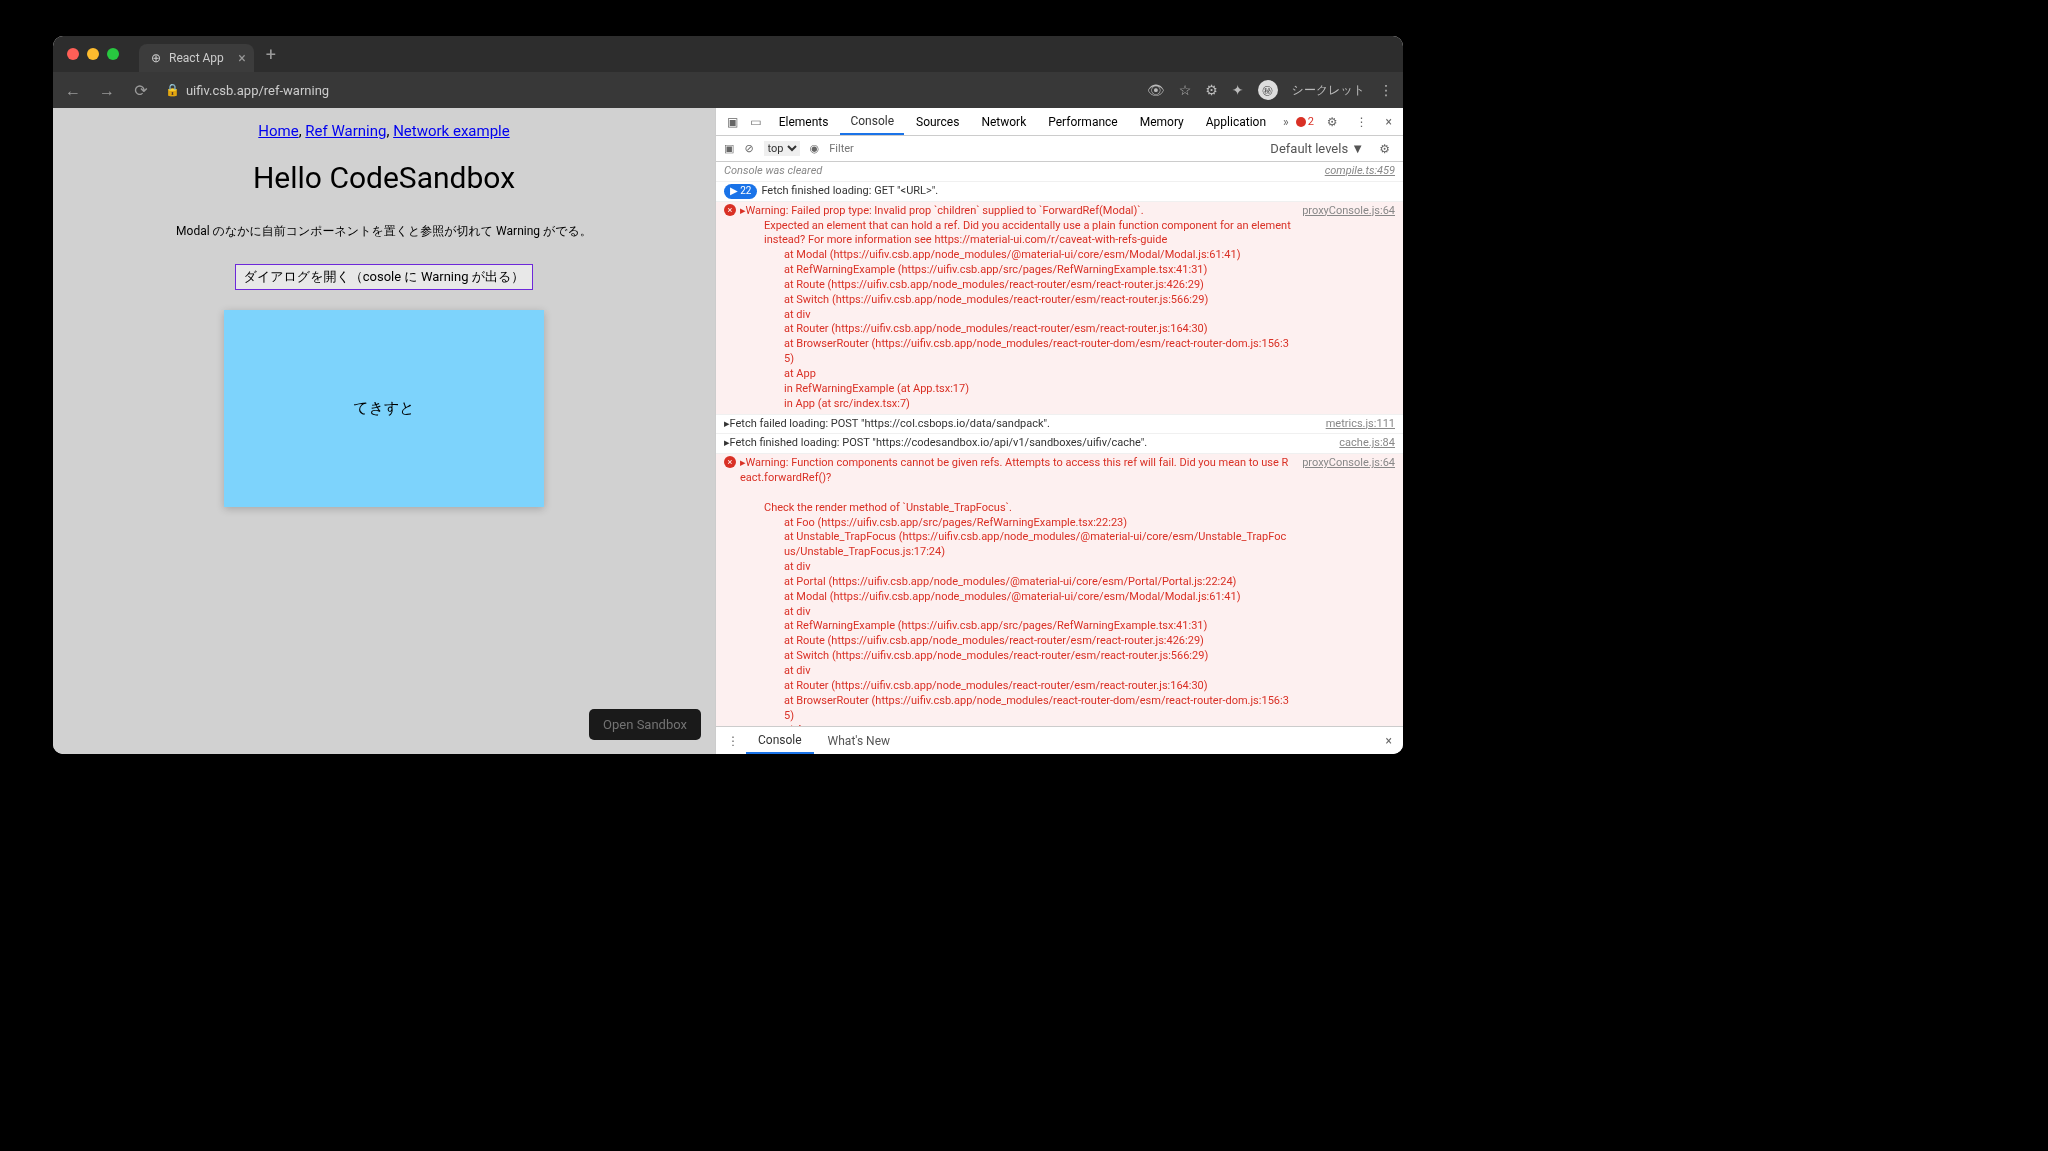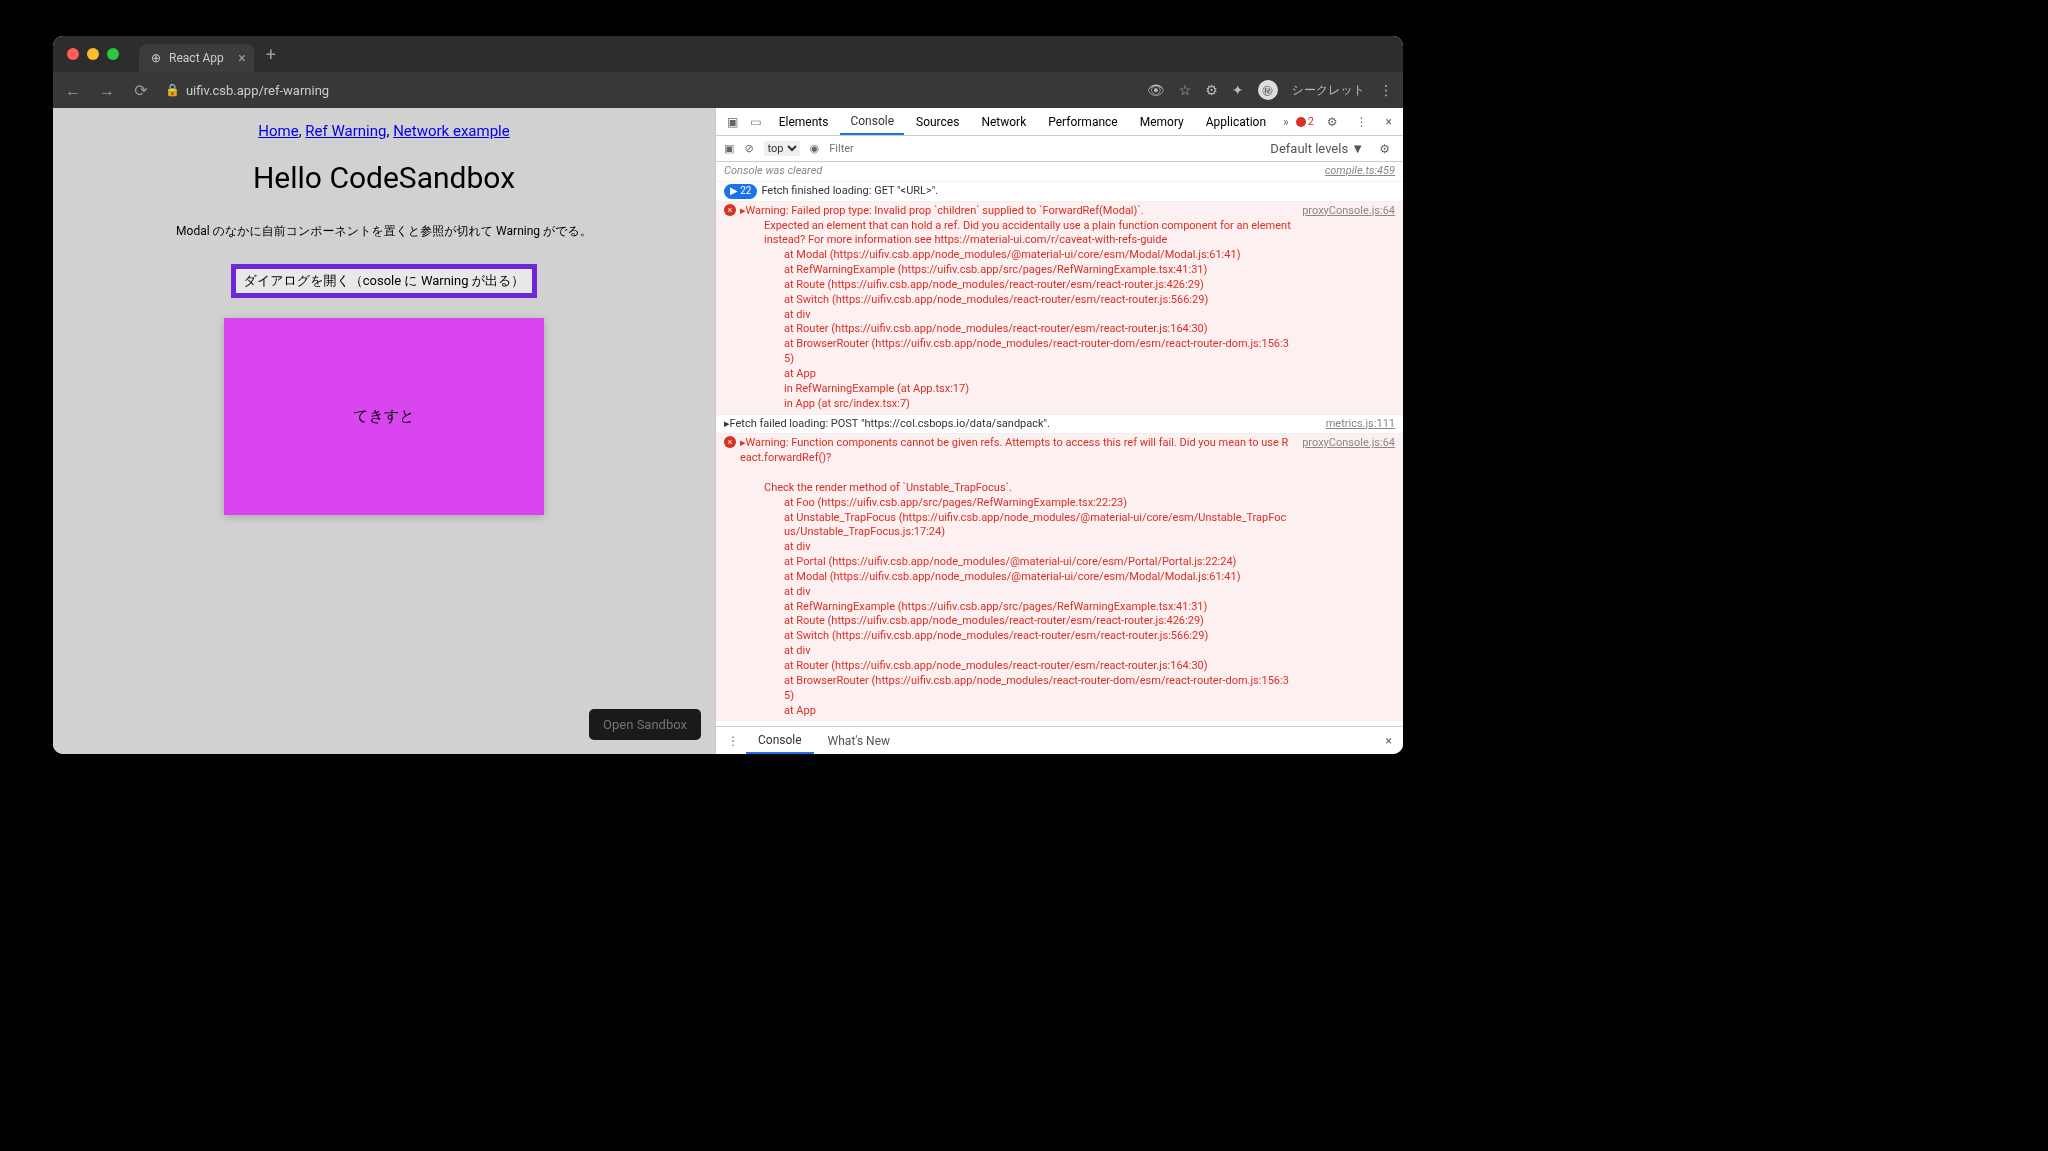--- a/index.html
+++ b/index.html
@@ -17,22 +17,22 @@
 .urlbox { flex:1; display:flex; align-items:center; color:#ccc; font-size:13px; gap:6px; }
 .lock{font-size:12px;color:#9a9a9a}
 .rt-icons { display:flex; gap:14px; align-items:center; color:#bbb; font-size:14px; }
 .avatar{width:20px;height:20px;border-radius:50%;background:#ddd;display:flex;align-items:center;justify-content:center;font-size:11px;color:#333}
 .content { display:flex; height:calc(100% - 72px); }
 .page { width:672px; background:#d1d1d1; position:relative; padding-top:10px; text-align:center; color:#000; }
 .links { margin-top:4px; font-size:15px; }
 .links a { color:#0000ee; text-decoration:underline; }
 .h1 { font-size:30px; font-weight:400; margin-top:20px; }
 .desc { font-size:12px; margin-top:28px; }
-.btn { display:inline-block; margin-top:24px; border:5px solid #6d28d9; padding:3px 8px; font-size:13px; background:#e8e8e8; }
-.modal { width:320px; height:197px; background:#d946ef; margin:20px auto 0; display:flex; align-items:center; justify-content:center; font-size:15px; box-shadow:0 2px 8px rgba(0,0,0,.2); }
+.btn { display:inline-block; margin-top:24px; border:1px solid #6d28d9; padding:3px 8px; font-size:13px; background:#e8e8e8; }
+.modal { width:320px; height:197px; background:#7dd3fc; margin:20px auto 0; display:flex; align-items:center; justify-content:center; font-size:15px; box-shadow:0 2px 8px rgba(0,0,0,.2); }
 .open-sandbox { position:absolute; bottom:14px; right:14px; background:#1a1a1a; color:#737373; font-size:13px; padding:8px 14px; border-radius:5px; }
 .devtools { flex:1; background:#fff; display:flex; flex-direction:column; font-size:11px; border-left:1px solid #ccc; }
 .dt-tabs { height:28px; border-bottom:1px solid #ccc; display:flex; align-items:center; padding:0 6px; gap:2px; }
 .dt-ico { font-size:12px; color:#666; padding:0 5px; }
 .dt-tab { padding:0 10px; height:100%; display:flex; align-items:center; color:#000000; font-size:12px; cursor:pointer; }
 .dt-tab.active { border-bottom:2px solid #1a73e8; color:#333; }
 .dt-right { margin-left:auto; display:flex; align-items:center; gap:8px; }
 .err-count { color:#d93025; font-size:11px; display:flex; align-items:center; gap:2px; }
 .err-count::before{content:"";width:10px;height:10px;border-radius:50%;background:#d93025;display:inline-block}
 .dt-toolbar { height:26px; border-bottom:1px solid #ccc; display:flex; align-items:center; padding:0 8px; gap:10px; color:#666; }
@@ -155,20 +155,24 @@
         <div class="row err">
           <span class="erricon">×</span>
           <span class="body" id="w1">▸Warning: Failed prop type: Invalid prop `children` supplied to `ForwardRef(Modal)`.<br><span class="ind1">Expected an element that can hold a ref. Did you accidentally use a plain function component for an element instead? For more information see <span class="lnk">https://material-ui.com/r/caveat-with-refs-guide</span></span><span class="ind2">at Modal (<span class="lnk">https://uifiv.csb.app/node_modules/@material-ui/core/esm/Modal/Modal.js:61:41</span>)</span><span class="ind2">at RefWarningExample (<span class="lnk">https://uifiv.csb.app/src/pages/RefWarningExample.tsx:41:31</span>)</span><span class="ind2">at Route (<span class="lnk">https://uifiv.csb.app/node_modules/react-router/esm/react-router.js:426:29</span>)</span><span class="ind2">at Switch (<span class="lnk">https://uifiv.csb.app/node_modules/react-router/esm/react-router.js:566:29</span>)</span><span class="ind2">at div</span><span class="ind2">at Router (<span class="lnk">https://uifiv.csb.app/node_modules/react-router/esm/react-router.js:164:30</span>)</span><span class="ind2">at BrowserRouter (<span class="lnk">https://uifiv.csb.app/node_modules/react-router-dom/esm/react-router-dom.js:156:35</span>)</span><span class="ind2">at App</span><span class="ind2">in RefWarningExample (at App.tsx:17)</span><span class="ind2">in App (at src/index.tsx:7)</span></span>
           <span class="src">proxyConsole.js:64</span>
         </div>
 
         <div class="row net">
             <span class="body">▸Fetch failed loading: POST "https://col.csbops.io/data/sandpack".</span>
             <span class="src">metrics.js:111</span>
           </div>
+        <div class="row net">
+            <span class="body">▸Fetch finished loading: POST "https://codesandbox.io/api/v1/sandboxes/uifiv/cache".</span>
+            <span class="src">cache.js:84</span>
+          </div>
 
         <div class="row err">
           <span class="erricon">×</span>
           <span class="body" id="w2">▸Warning: Function components cannot be given refs. Attempts to access this ref will fail. Did you mean to use React.forwardRef()?<br><br><span class="ind1">Check the render method of `Unstable_TrapFocus`.</span><span class="ind2">at Foo (<span class="lnk">https://uifiv.csb.app/src/pages/RefWarningExample.tsx:22:23</span>)</span><span class="ind2">at Unstable_TrapFocus (<span class="lnk">https://uifiv.csb.app/node_modules/@material-ui/core/esm/Unstable_TrapFocus/Unstable_TrapFocus.js:17:24</span>)</span><span class="ind2">at div</span><span class="ind2">at Portal (<span class="lnk">https://uifiv.csb.app/node_modules/@material-ui/core/esm/Portal/Portal.js:22:24</span>)</span><span class="ind2">at Modal (<span class="lnk">https://uifiv.csb.app/node_modules/@material-ui/core/esm/Modal/Modal.js:61:41</span>)</span><span class="ind2">at div</span><span class="ind2">at RefWarningExample (<span class="lnk">https://uifiv.csb.app/src/pages/RefWarningExample.tsx:41:31</span>)</span><span class="ind2">at Route (<span class="lnk">https://uifiv.csb.app/node_modules/react-router/esm/react-router.js:426:29</span>)</span><span class="ind2">at Switch (<span class="lnk">https://uifiv.csb.app/node_modules/react-router/esm/react-router.js:566:29</span>)</span><span class="ind2">at div</span><span class="ind2">at Router (<span class="lnk">https://uifiv.csb.app/node_modules/react-router/esm/react-router.js:164:30</span>)</span><span class="ind2">at BrowserRouter (<span class="lnk">https://uifiv.csb.app/node_modules/react-router-dom/esm/react-router-dom.js:156:35</span>)</span><span class="ind2">at App</span></span>
           <span class="src">proxyConsole.js:64</span>
         </div>
 
       </div>
 
       <div class="dt-bottom">

